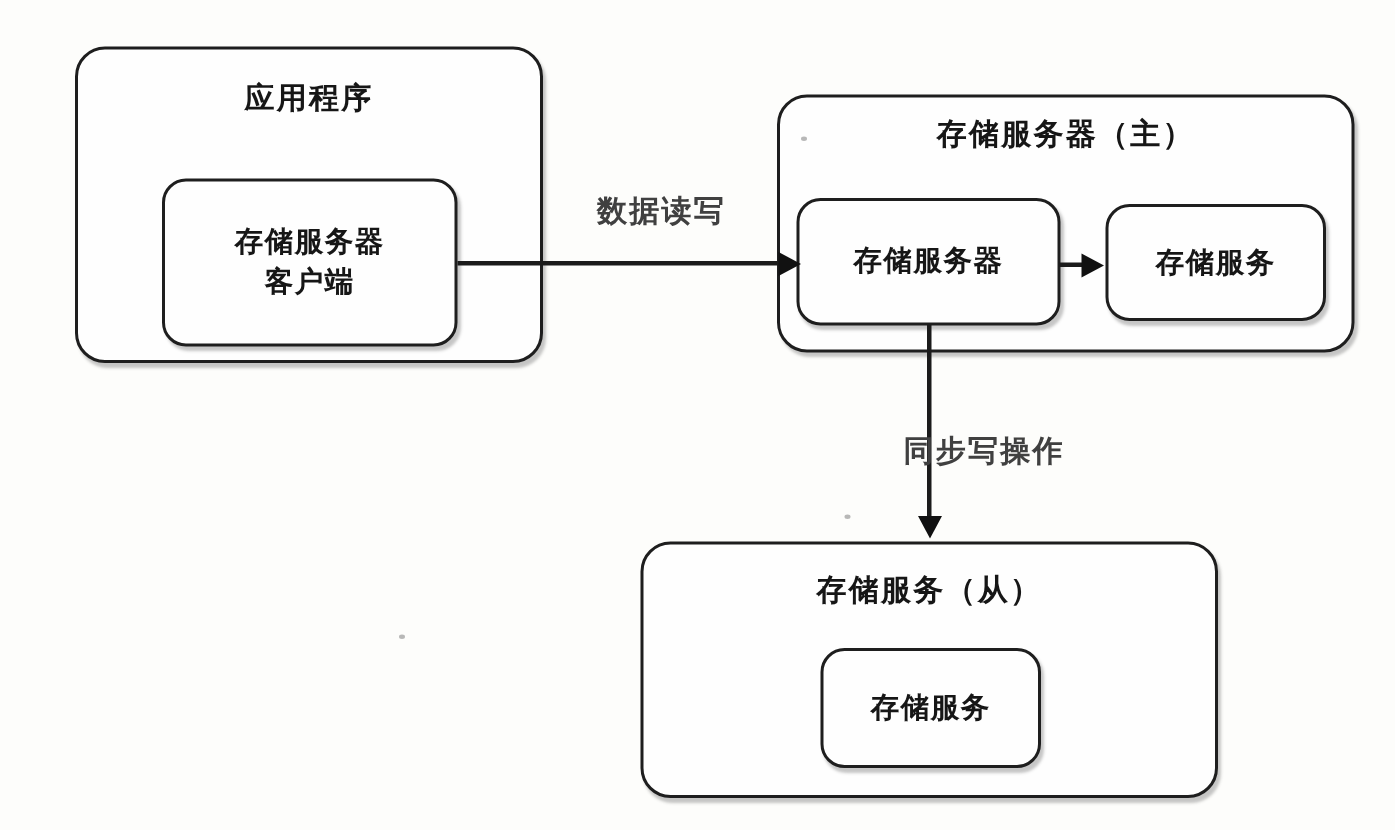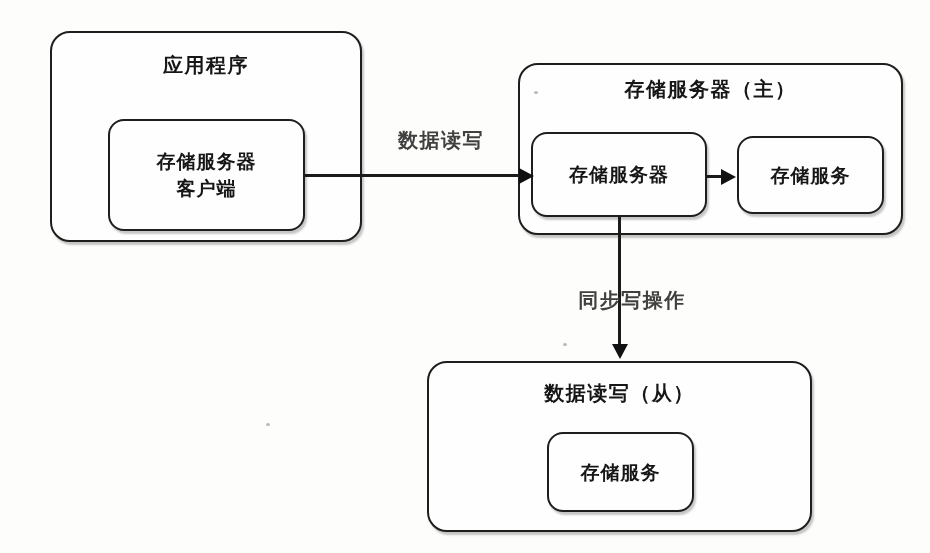--- a/index.html
+++ b/index.html
@@ -119,41 +119,41 @@
 
   <div class="ibox" style="left:531px; top:132px; width:176px; height:85px;">
     <div>存储服务器</div>
   </div>
 
   <div class="ibox" style="left:737px; top:136px; width:147px; height:78px;">
     <div>存储服务</div>
   </div>
 
   <div class="obox" style="left:427px; top:361px; width:385px; height:171px;">
-    <div class="obox-title" style="top:17px;">数据读写（从）</div>
+    <div class="obox-title" style="top:17px;">存储服务（从）</div>
   </div>
 
   <div class="ibox" style="left:547px; top:432px; width:147px; height:80px;">
     <div>存储服务</div>
   </div>
 
   <div>
     <div class="hline" style="left:305px; top:174px; width:215px;"></div>
     <div class="arr-right" style="left:519px; top:167.5px;"></div>
     <div class="edge-label" style="left:383px; top:127px; width:116px;">数据读写</div>
   </div>
 
   <div>
     <div class="hline" style="left:706px; top:175px; width:17px;"></div>
     <div class="arr-right" style="left:721px; top:168.5px;"></div>
   </div>
 
   <div>
     <div class="vline" style="left:618px; top:216px; height:130px;"></div>
     <div class="arr-down" style="left:611.5px; top:344px;"></div>
-    <div class="edge-label" style="left:572px; top:287px; width:120px;">同步写操作</div>
+    <div class="edge-label" style="left:596px; top:287px; width:120px;">同步写操作</div>
   </div>
 
   <div class="speck" style="left:534px; top:91px;"></div>
   <div class="speck" style="left:266px; top:423px;"></div>
   <div class="speck" style="left:563px; top:343px;"></div>
 
 </div>
 
 </body></html>

